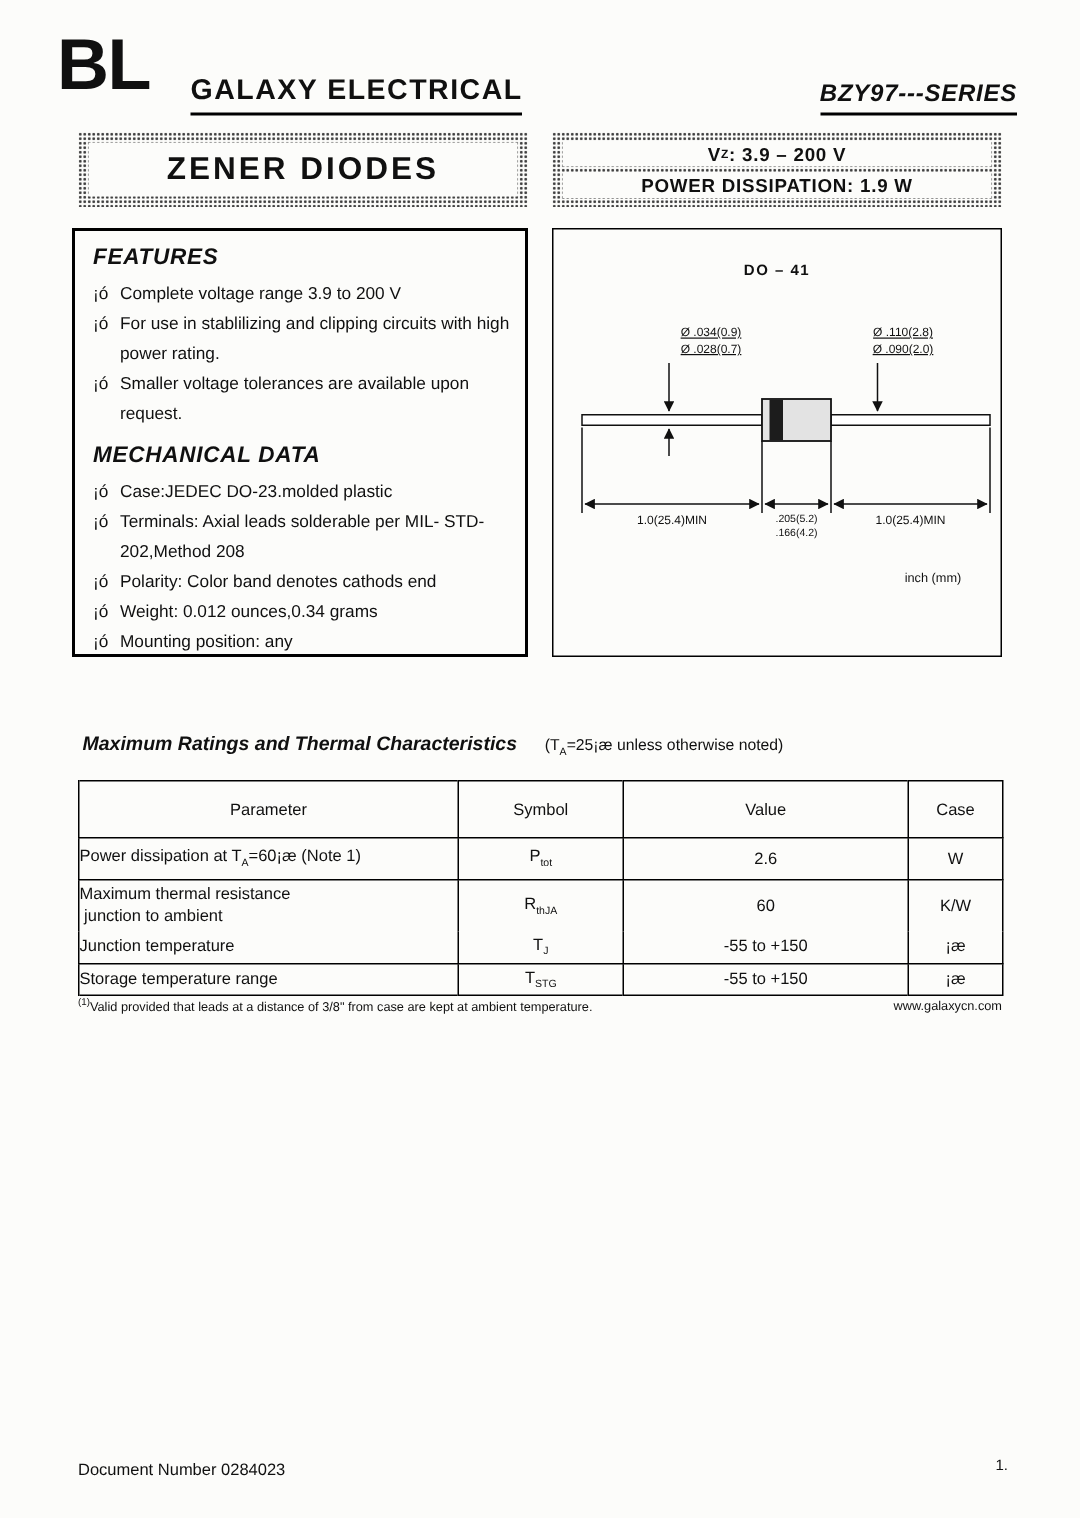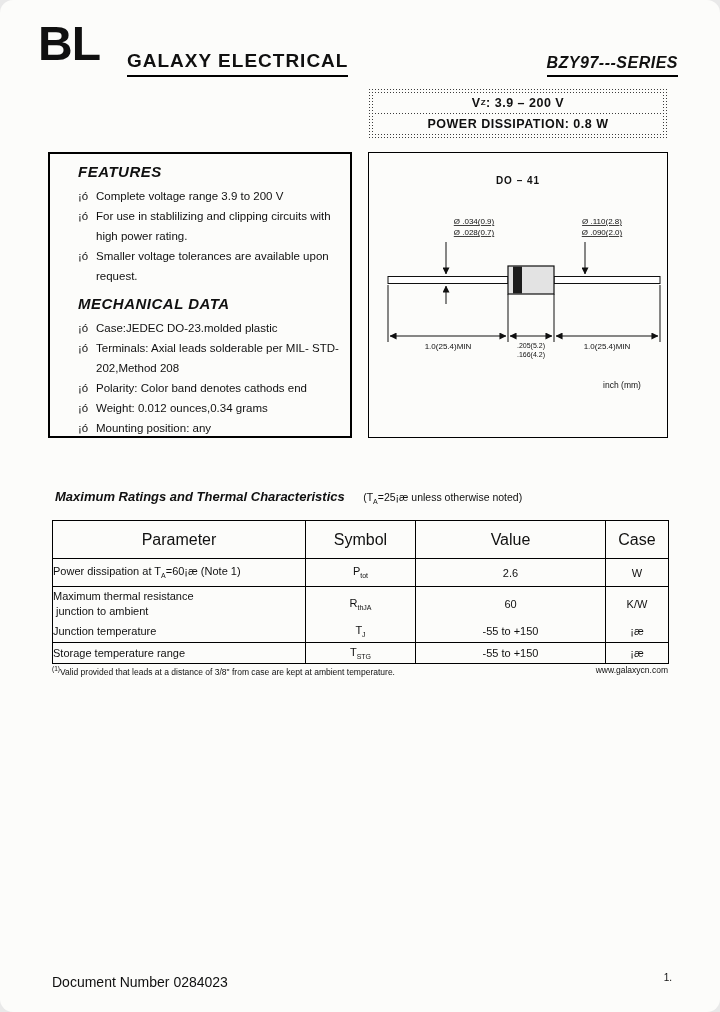--- a/index.html
+++ b/index.html
@@ -1,20 +1,19 @@
 <!DOCTYPE html>
 <html><head>
 <meta charset="utf-8">
 <style>
   html,body{margin:0;padding:0;background:#e9e9e9;}
   .page{
     position:relative;width:720px;height:1012px;margin:0 auto;
     background:#fcfcfa;color:#101010;overflow:hidden;
     font-family:"Liberation Sans", sans-serif;
-    border-radius:13px;
   }
   
   .logo{position:absolute;left:38px;top:20px;font-size:48px;font-weight:bold;letter-spacing:-1px;line-height:1;}
   .company{position:absolute;left:127px;top:50px;font-size:19px;font-weight:bold;letter-spacing:1px;border-bottom:2px solid #000;padding-bottom:3px;}
   .series{position:absolute;right:42px;top:54px;font-size:16px;font-weight:bold;font-style:italic;border-bottom:2px solid #000;padding-bottom:3px;letter-spacing:0.5px;}
   
   .hatch{
     position:absolute;height:50px;width:300px;top:88px;
     background-image:radial-gradient(circle,#3c3c3c 0.8px,transparent 0.95px);
     background-size:3px 3px;
@@ -30,67 +29,70 @@
     position:absolute;left:7px;right:7px;height:17px;background:#fcfcfa;
     display:flex;align-items:center;justify-content:center;
     font-size:12.5px;font-weight:bold;letter-spacing:0.5px;text-align:right;
   }
   .strip.s1{top:6px;}
   .strip.s2{top:27px;}
   .strip sub{font-size:8px;}
   
   .features-box{
     position:absolute;left:48px;top:152px;width:304px;height:286px;
-    border:2px solid #000;box-sizing:border-box;padding:7px 10px 0 28px;
+    border:2px solid #000;box-sizing:border-box;padding:7px 10px 0 12px;
   }
   .sec-title{font-size:15px;font-weight:bold;font-style:italic;margin:2px 0 6px 0;letter-spacing:0.5px;}
   ul.blist{list-style:none;margin:0;padding:0;font-size:11.5px;}
   ul.blist li{display:flex;line-height:20px;}
   ul.blist .bullet{flex:none;width:18px;}
   
   .package-box{
     position:absolute;left:368px;top:152px;width:300px;height:286px;
     border:1.5px solid #000;box-sizing:border-box;
   }
   .pkg-title{text-align:center;margin-top:22px;font-size:10px;font-weight:bold;letter-spacing:1px;}
   .pkg-svg{display:block;margin:6px auto 0 auto;}
   .pkg-svg text{font-family:"Liberation Sans", sans-serif;fill:#101010;}
   
   .ratings-head{position:absolute;left:55px;top:487px;white-space:nowrap;}
   .ratings-title{font-size:13px;font-weight:bold;font-style:italic;}
   .ratings-subtitle{font-size:10.5px;margin-left:14px;}
   .ratings-subtitle sub, .cell sub{font-size:7px;}
   .tablewrap{position:absolute;left:52px;top:520px;}
   table.ratings{border-collapse:collapse;table-layout:fixed;width:616px;font-size:11px;border:1.6px solid #000;}
-  table.ratings th{border-bottom:1.5px solid #000;height:37px;font-weight:normal;font-size:16px;}
+  table.ratings th{border-bottom:1.5px solid #000;height:37px;font-weight:normal;font-size:11px;}
   table.ratings th, table.ratings td{border-left:1.4px solid #000;border-right:1.4px solid #000;padding:0;}
   tr.ruled td{border-bottom:1.4px solid #000;}
   td.param{text-align:left;padding-left:6px;line-height:1.3;}
   td.sym, td.val, td.unit{text-align:center;}
   .note-row{position:absolute;left:52px;top:665px;width:616px;display:flex;justify-content:space-between;font-size:8.5px;}
   .note-row sup{font-size:6.5px;}
   
-  .doc-number{position:absolute;left:52px;top:974px;font-size:14px;}
+  .doc-number{position:absolute;left:52px;top:974px;font-size:11px;}
   .footer-center{position:absolute;left:0;right:0;top:956px;text-align:center;}
   .f-logo{font-size:25px;font-weight:bold;letter-spacing:-0.5px;}
   .f-company{font-size:11.5px;letter-spacing:0.5px;}
   .page-number{position:absolute;right:48px;top:972px;font-size:10px;}
 </style>
 </head>
 <body>
 
 <div class="page">
 
   <div class="logo">BL</div>
   <div class="company">GALAXY ELECTRICAL</div>
   <div class="series">BZY97---SERIES</div>
 
+  <div class="hatch banner-left">
+    <div class="banner-inner">ZENER  DIODES</div>
+  </div>
   <div class="hatch banner-right">
     <div class="strip s1">V<sub>Z</sub> :   3.9 – 200 V</div>
-    <div class="strip s2">POWER  DISSIPATION:   0.8 W</div>
+    <div class="strip s2">POWER  DISSIPATION:   1.9 W</div>
   </div>
 
   <section class="features-box">
     <h2 class="sec-title">FEATURES</h2>
     <ul class="blist">
       <li>
           <span class="bullet">¡ó</span>
           <span>Complete voltage range 3.9 to 200 V</span>
         </li>
       <li>

